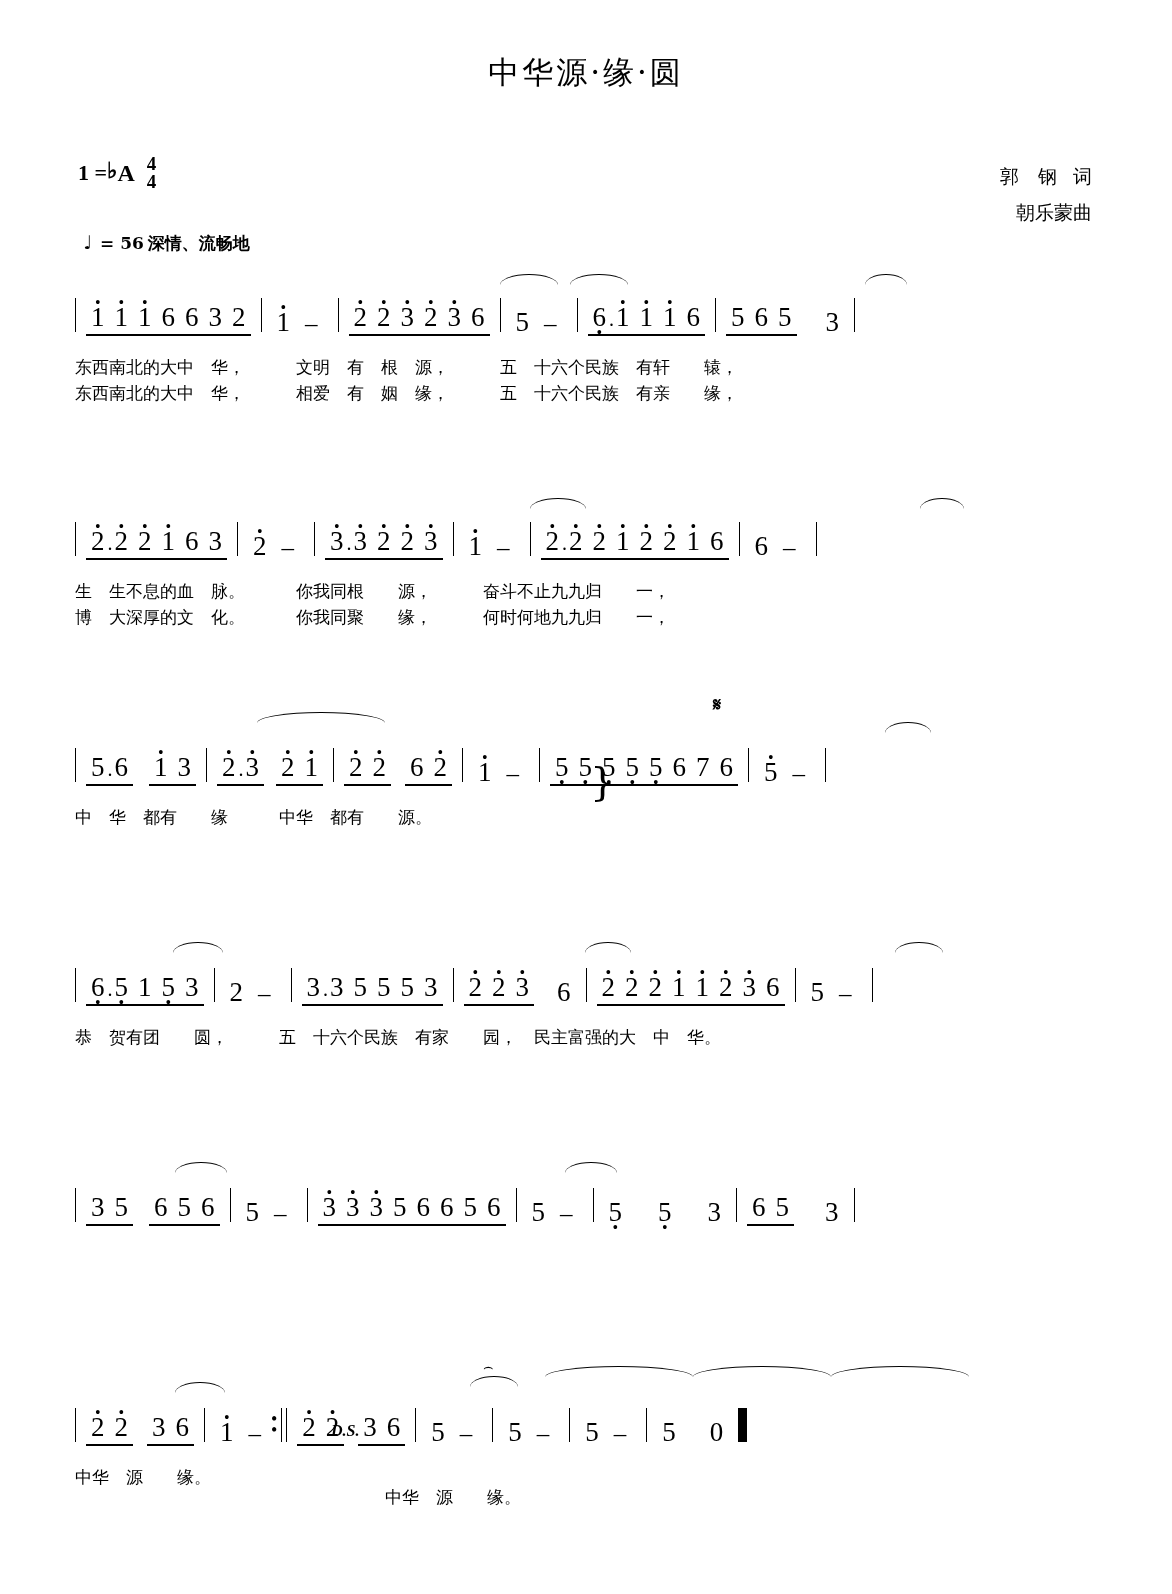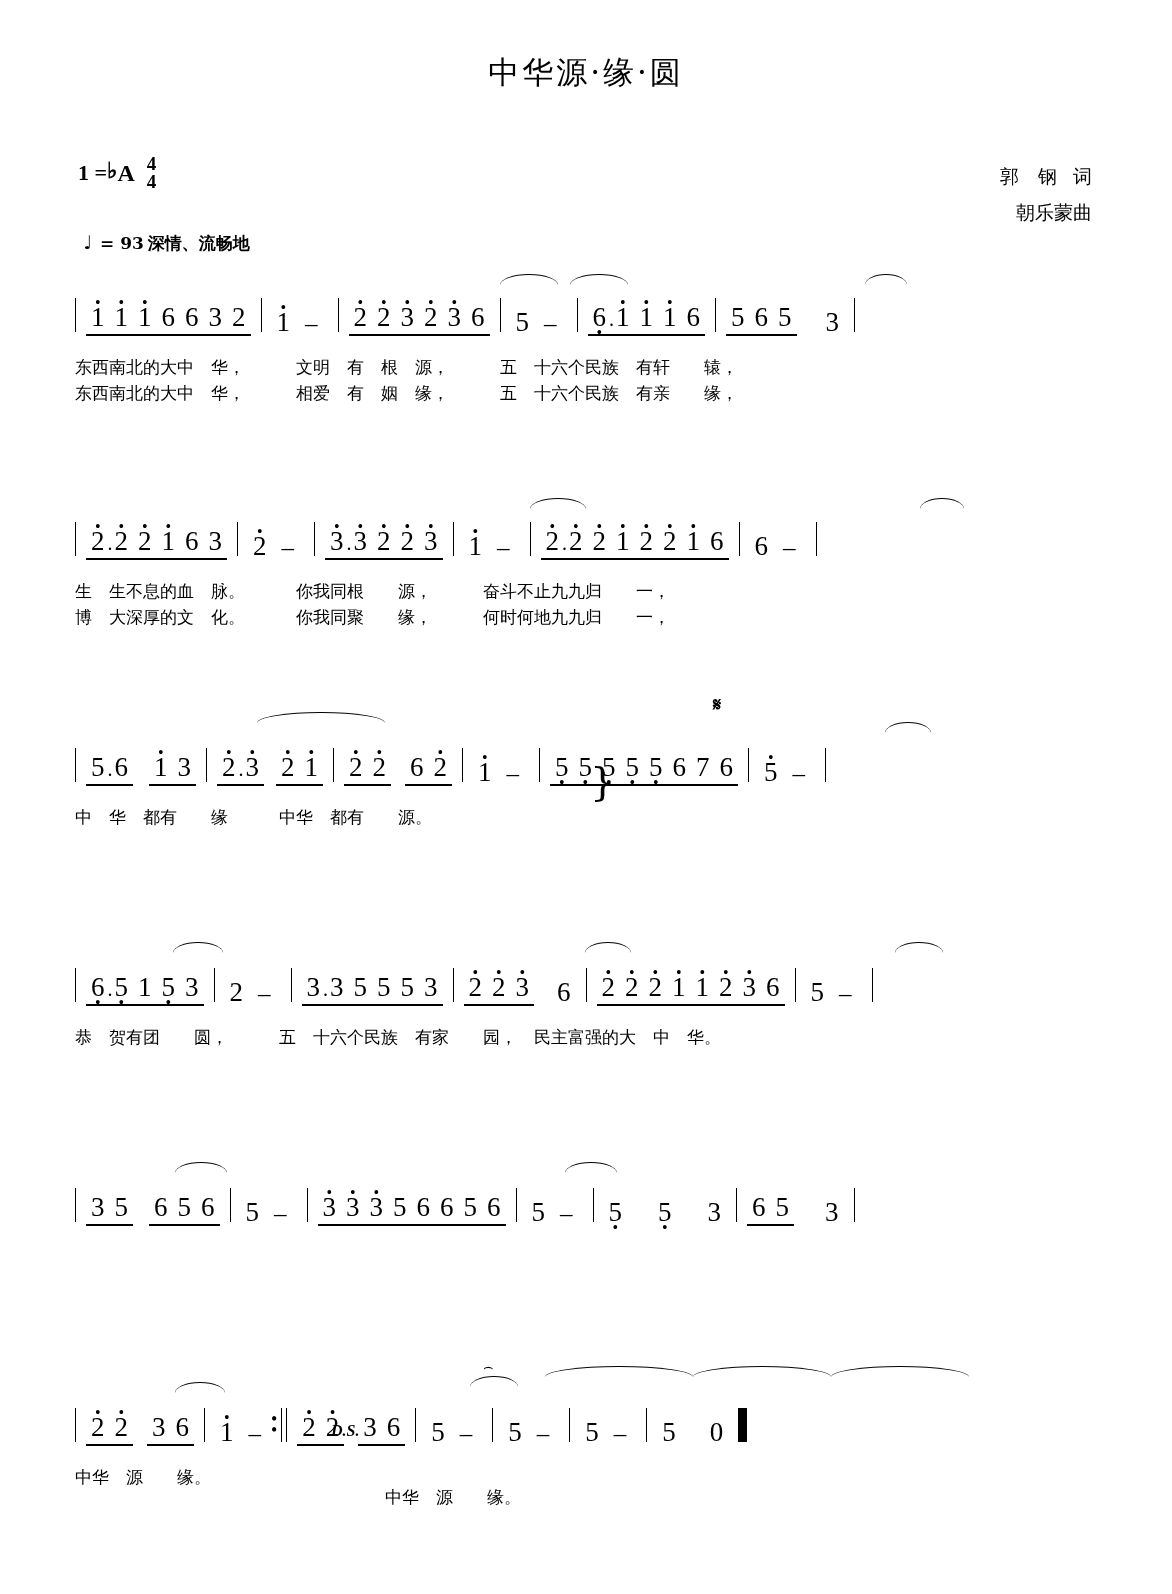--- a/index.html
+++ b/index.html
@@ -213,21 +213,21 @@
     <div class="credit-line">
       <span>郭　钢</span><span class="sp"></span><span>词</span>
     </div>
     <div class="credit-line">
       <span>朝乐蒙</span><span>曲</span>
     </div>
   </div>
 
   <div class="tempo">
     <span class="note">♩</span>
-    <span>= 93</span>
+    <span>= 56</span>
     <span class="expr">深情、流畅地</span>
   </div>
 
   <div class="system" style="top:278px;">
     <div class="notes-row">
       <div class="barline" style="margin-left:0;"></div>
       <span class="grp beam1">
         <span class="note">1<span class="oct-up">•</span></span>
         <span class="note">1<span class="oct-up">•</span></span>
         <span class="note">1<span class="oct-up">•</span></span>

